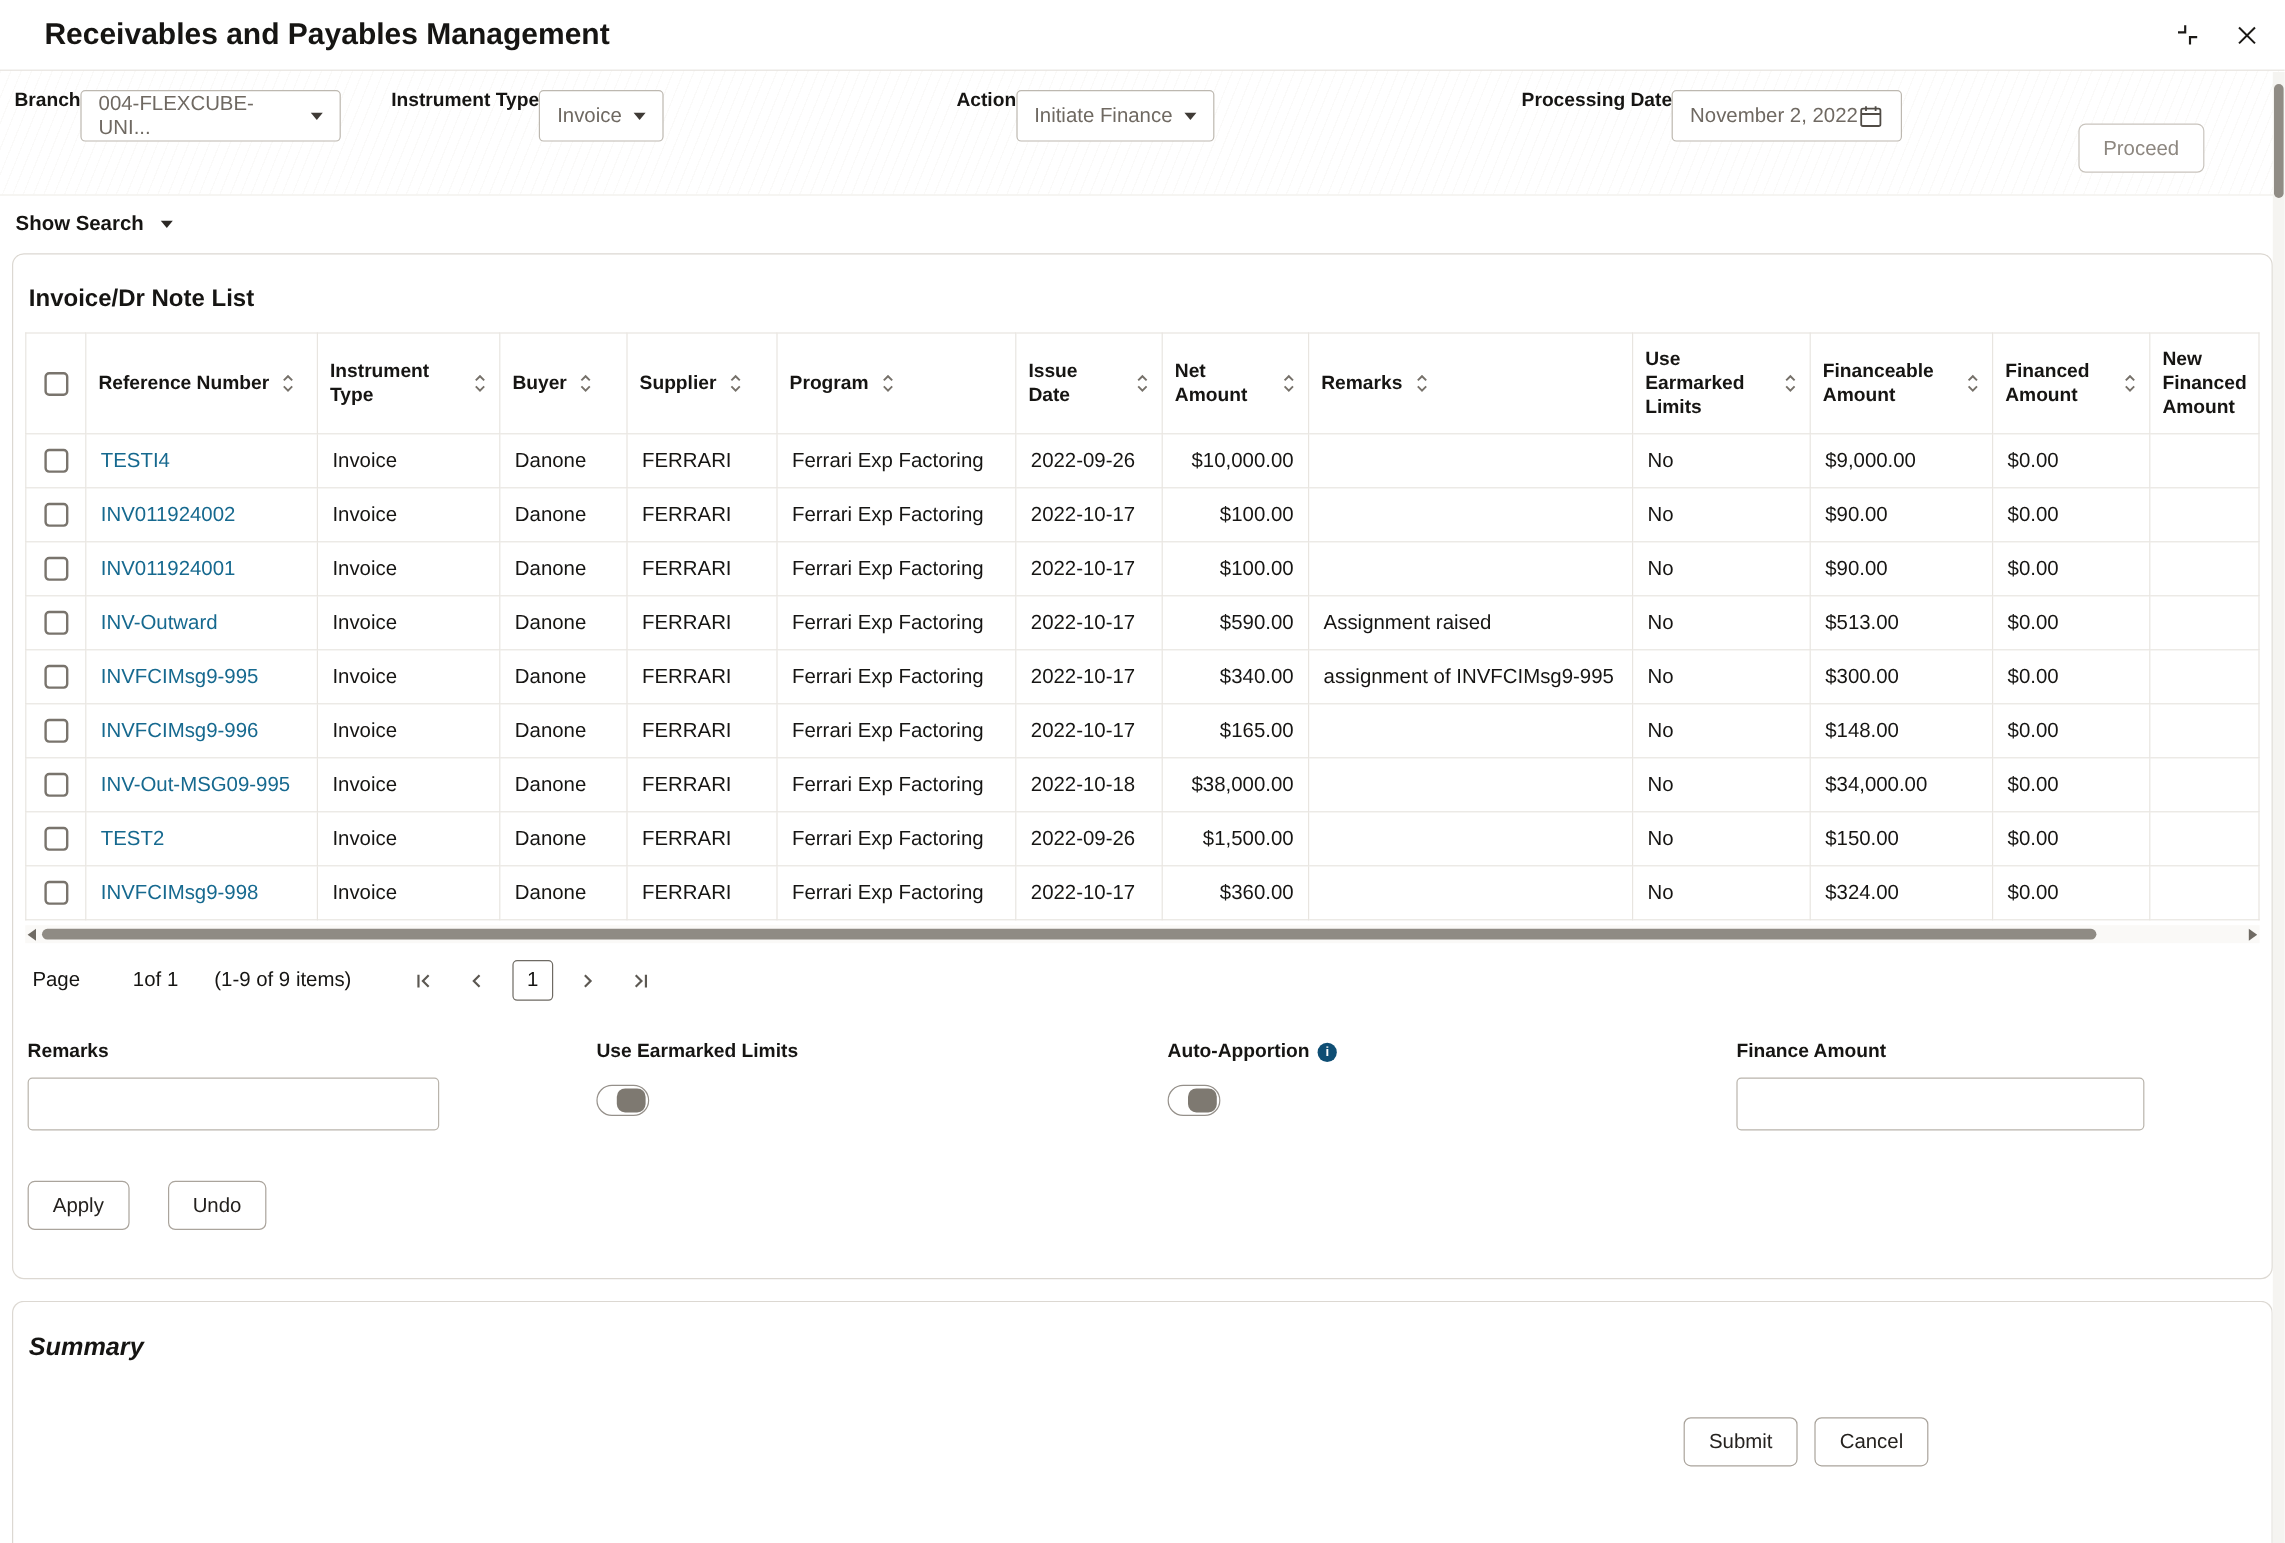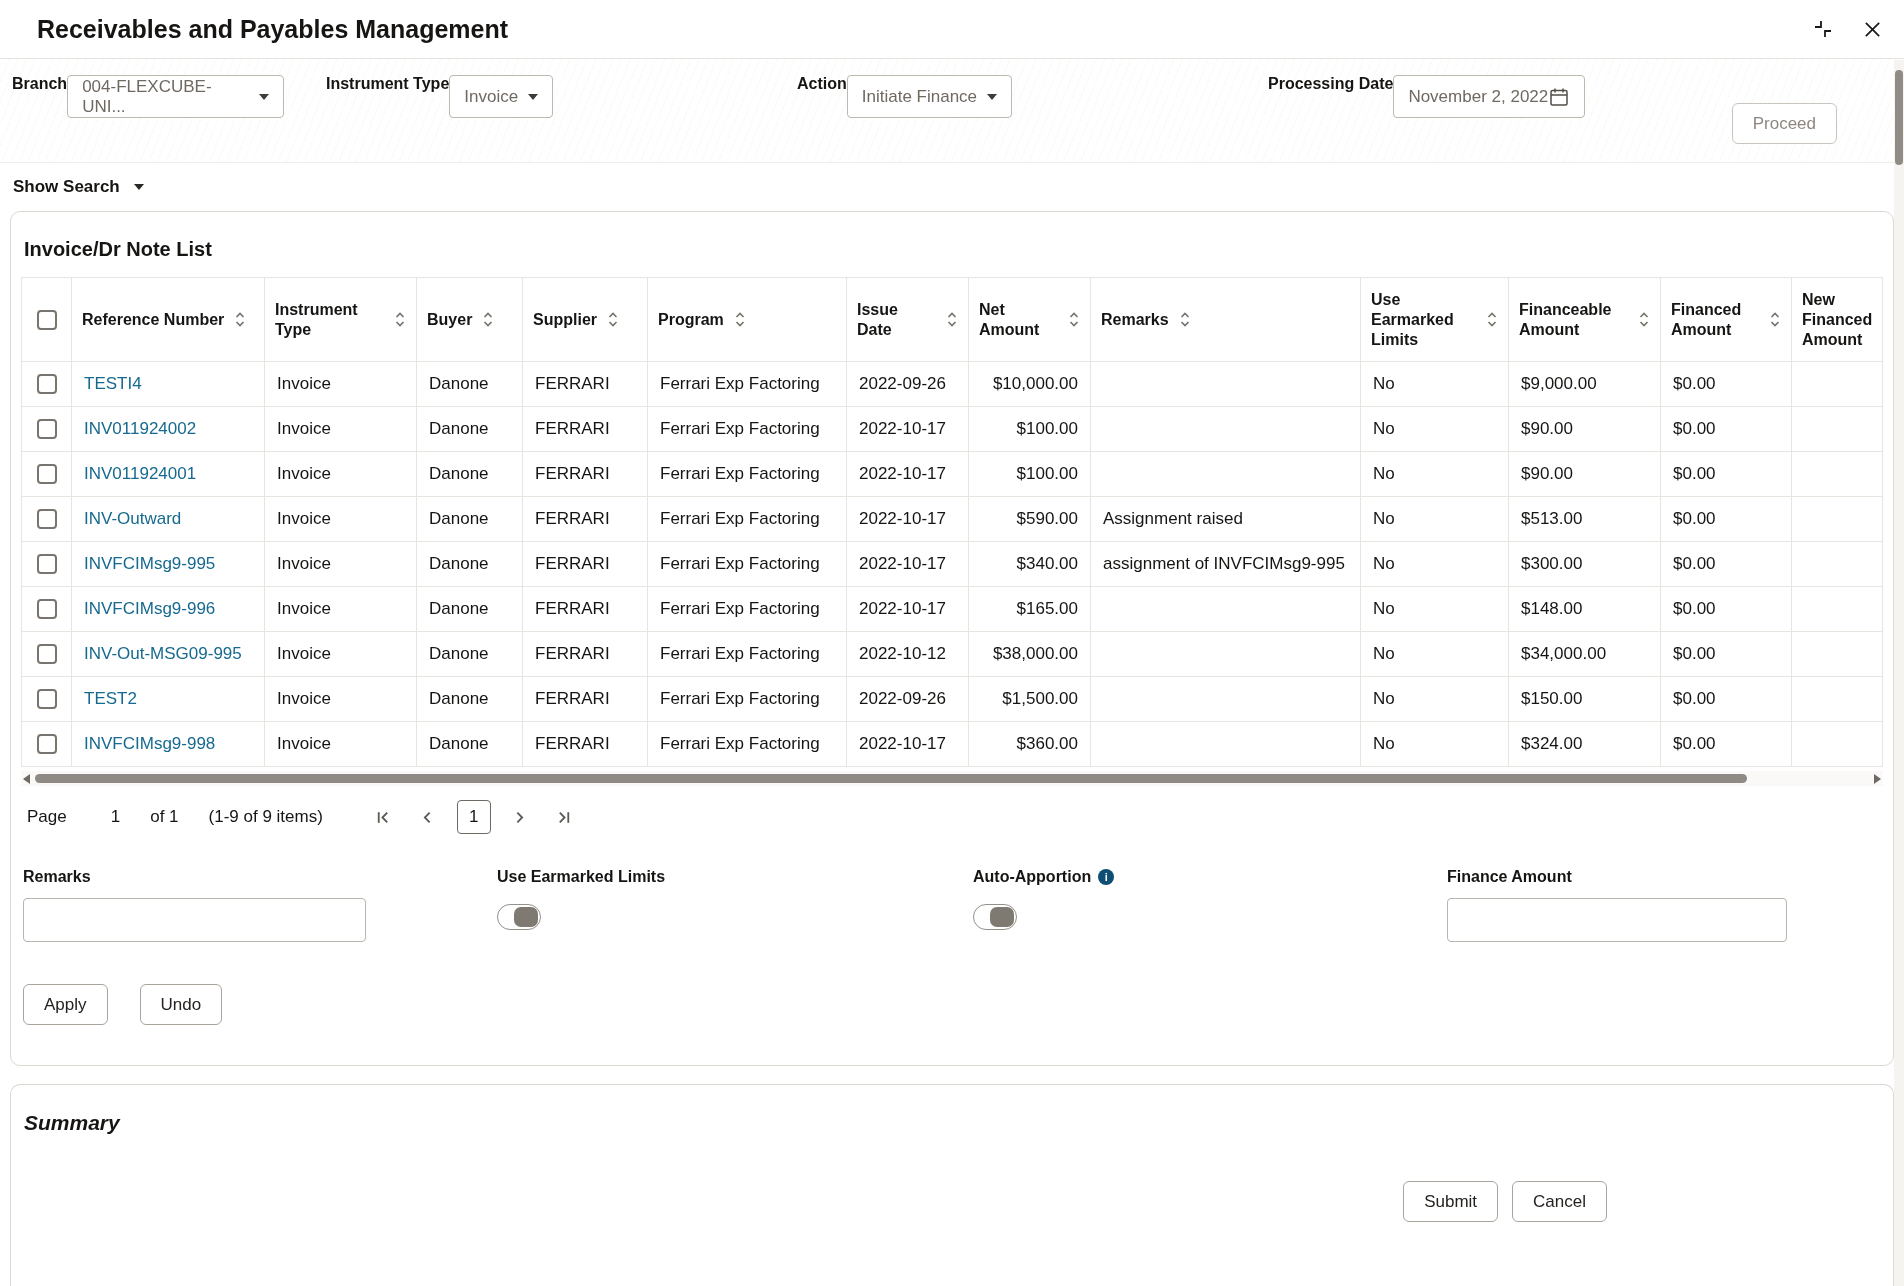--- a/index.html
+++ b/index.html
@@ -69,21 +69,21 @@
   
   .hscroll { position:relative; height:15px; margin-top:4px; background:#faf9f7; }
   .hs-thumb { position:absolute; top:3px; left:14px; width:1712px; height:9px; background:#8f8b84; border-radius:5px; cursor:pointer; }
   .hs-arrow { position:absolute; top:2.5px; width:0; height:0; border-top:5px solid transparent; border-bottom:5px solid transparent; }
   .hs-left  { left:2px;  border-right:7px solid #6f6a63; }
   .hs-right { right:2px; border-left:7px solid #6f6a63; }
 
   
   .pagination { display:flex; align-items:center; padding:14px 0 0 6px; font-size:17px; }
   .pg-current { margin-left:44px; }
-  .pg-of { margin-left:30px; }
+  .pg-of { }
   .pg-range { margin-left:30px; }
   .pg-controls { display:flex; align-items:center; margin-left:46px; gap:14px; }
   .pg-btn { display:flex; align-items:center; justify-content:center; width:30px; height:30px; cursor:pointer; }
   .pg-box { width:34px; height:34px; border:1px solid #6e6a63; border-radius:4px; display:flex; align-items:center; justify-content:center; font-size:17px; cursor:pointer; }
 
   
   .form-grid, .summary-grid { display:grid; grid-template-columns:474px 476px 474px 1fr; padding-left:2px; }
   .form-grid { margin-top:34px; }
   .fg-label { font-size:16px; font-weight:600; margin-bottom:12px; display:flex; align-items:center; gap:7px; }
   .text-input { width:343px; height:44px; border:1px solid #b9b4ac; border-radius:4px; font-size:17px; font-family:inherit; padding:0 12px; color:#161513; background:#fff; }
@@ -411,21 +411,21 @@
           <td>$0.00</td>
           <td></td>
         </tr>
         <tr>
           <td class="cb-cell"><span class="checkbox"></span></td>
           <td><a href="#" class="ref-link">INV-Out-MSG09-995</a></td>
           <td>Invoice</td>
           <td>Danone</td>
           <td>FERRARI</td>
           <td>Ferrari Exp Factoring</td>
-          <td>2022-10-12</td>
+          <td>2022-10-18</td>
           <td class="num">$38,000.00</td>
           <td></td>
           <td>No</td>
           <td>$34,000.00</td>
           <td>$0.00</td>
           <td></td>
         </tr>
         <tr>
           <td class="cb-cell"><span class="checkbox"></span></td>
           <td><a href="#" class="ref-link">TEST2</a></td>

